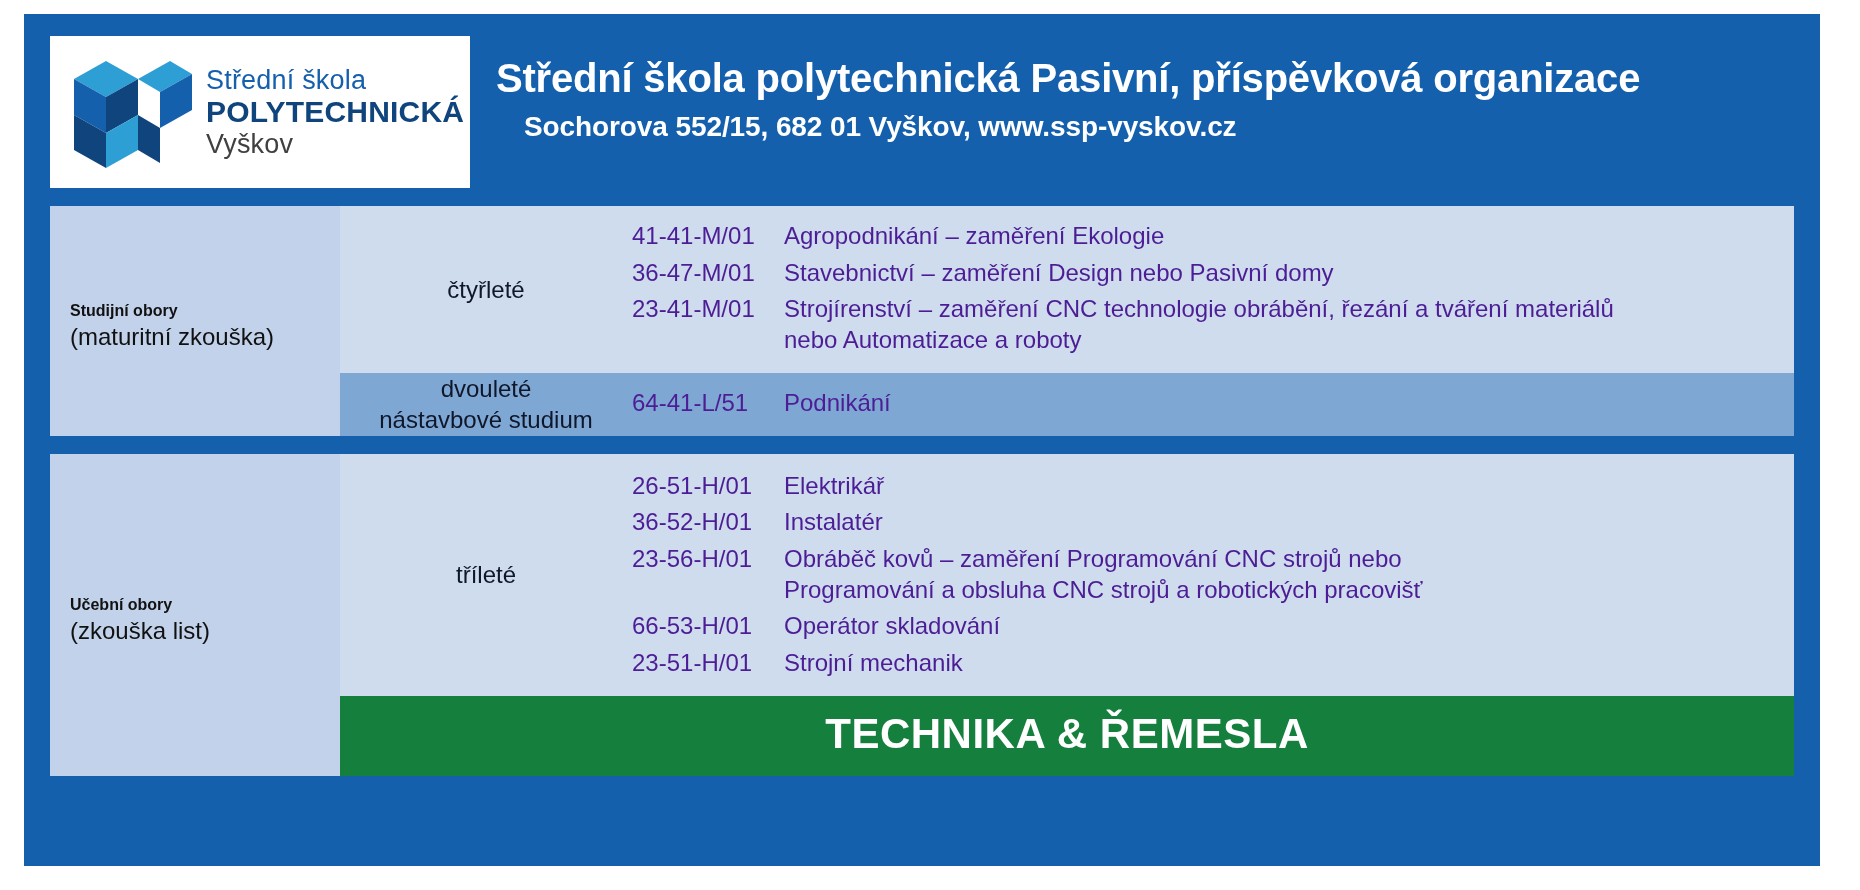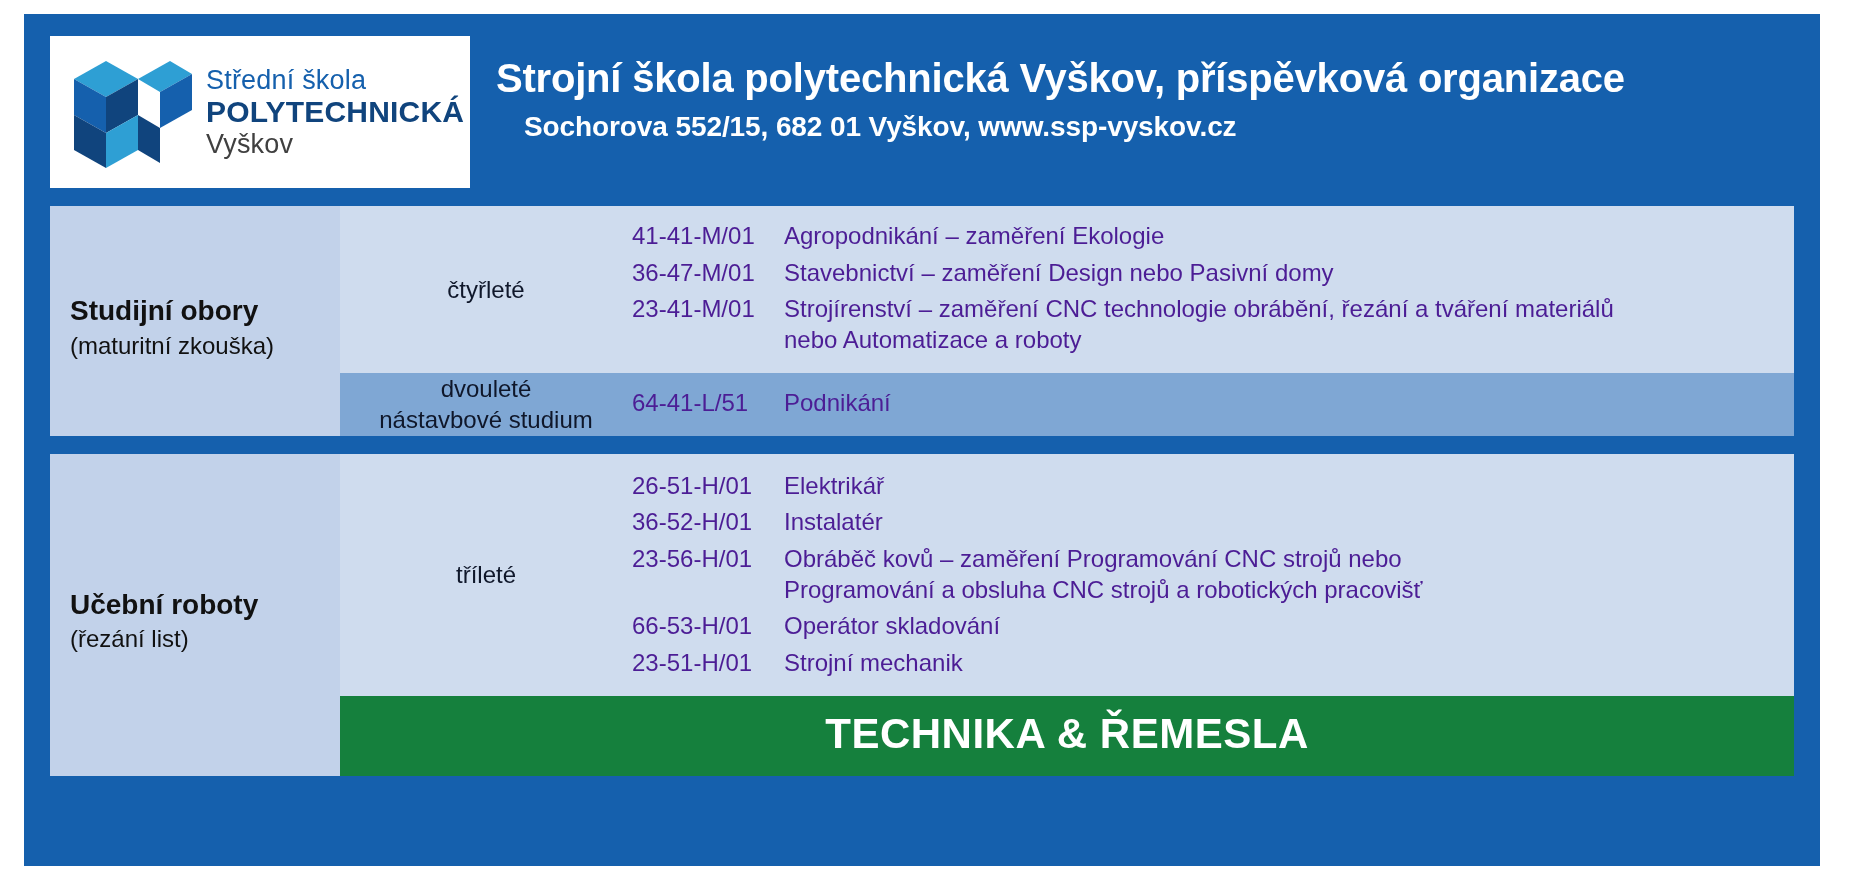--- a/index.html
+++ b/index.html
@@ -111,21 +111,21 @@
     background: #c2d2ea;
     color: #111111;
     display: flex;
     flex-direction: column;
     justify-content: center;
     padding: 0 20px;
     box-sizing: border-box;
     line-height: 1.35;
   }
   .block-label .label-main {
-    font-size: 28px;
+    font-size: 16px;
     font-weight: bold;
     margin-top: 12px;
   }
   .block-label .label-sub {
     font-size: 24px;
     font-weight: normal;
   }
 
   .block-rows {
     flex: 1 1 auto;
@@ -211,21 +211,21 @@
           </svg>
         </span>
         <span class="logo-text">
           <span class="logo-line1">Střední škola</span>
           <span class="logo-line2">POLYTECHNICKÁ</span>
           <span class="logo-line3">Vyškov</span>
         </span>
       </div>
 
       <div class="school-titles">
-        <div class="school-name">Strojní škola polytechnická Vyškov, příspěvková organizace</div>
+        <div class="school-name">Střední škola polytechnická Pasivní, příspěvková organizace</div>
         <div class="school-address">Sochorova 552/15, 682 01 Vyškov, www.ssp-vyskov.cz</div>
       </div>
     </div>
 
     <div class="block studijni">
       <div class="block-label">
         <span class="label-main">Studijní obory</span>
         <span class="label-sub">(maturitní zkouška)</span>
       </div>
       <div class="block-rows">
@@ -260,22 +260,22 @@
               <span class="item-name">Podnikání</span>
             </div>
           </div>
         </div>
 
       </div>
     </div>
 
     <div class="block ucebni">
       <div class="block-label">
-        <span class="label-main">Učební roboty</span>
-        <span class="label-sub">(řezání list)</span>
+        <span class="label-main">Učební obory</span>
+        <span class="label-sub">(zkouška list)</span>
       </div>
       <div class="block-rows">
         <div class="row shade-a">
           <div class="row-type">tříleté</div>
           <div class="row-items">
             <div class="item">
               <span class="item-code">26-51-H/01</span>
               <span class="item-name">Elektrikář</span>
             </div>
             <div class="item">

